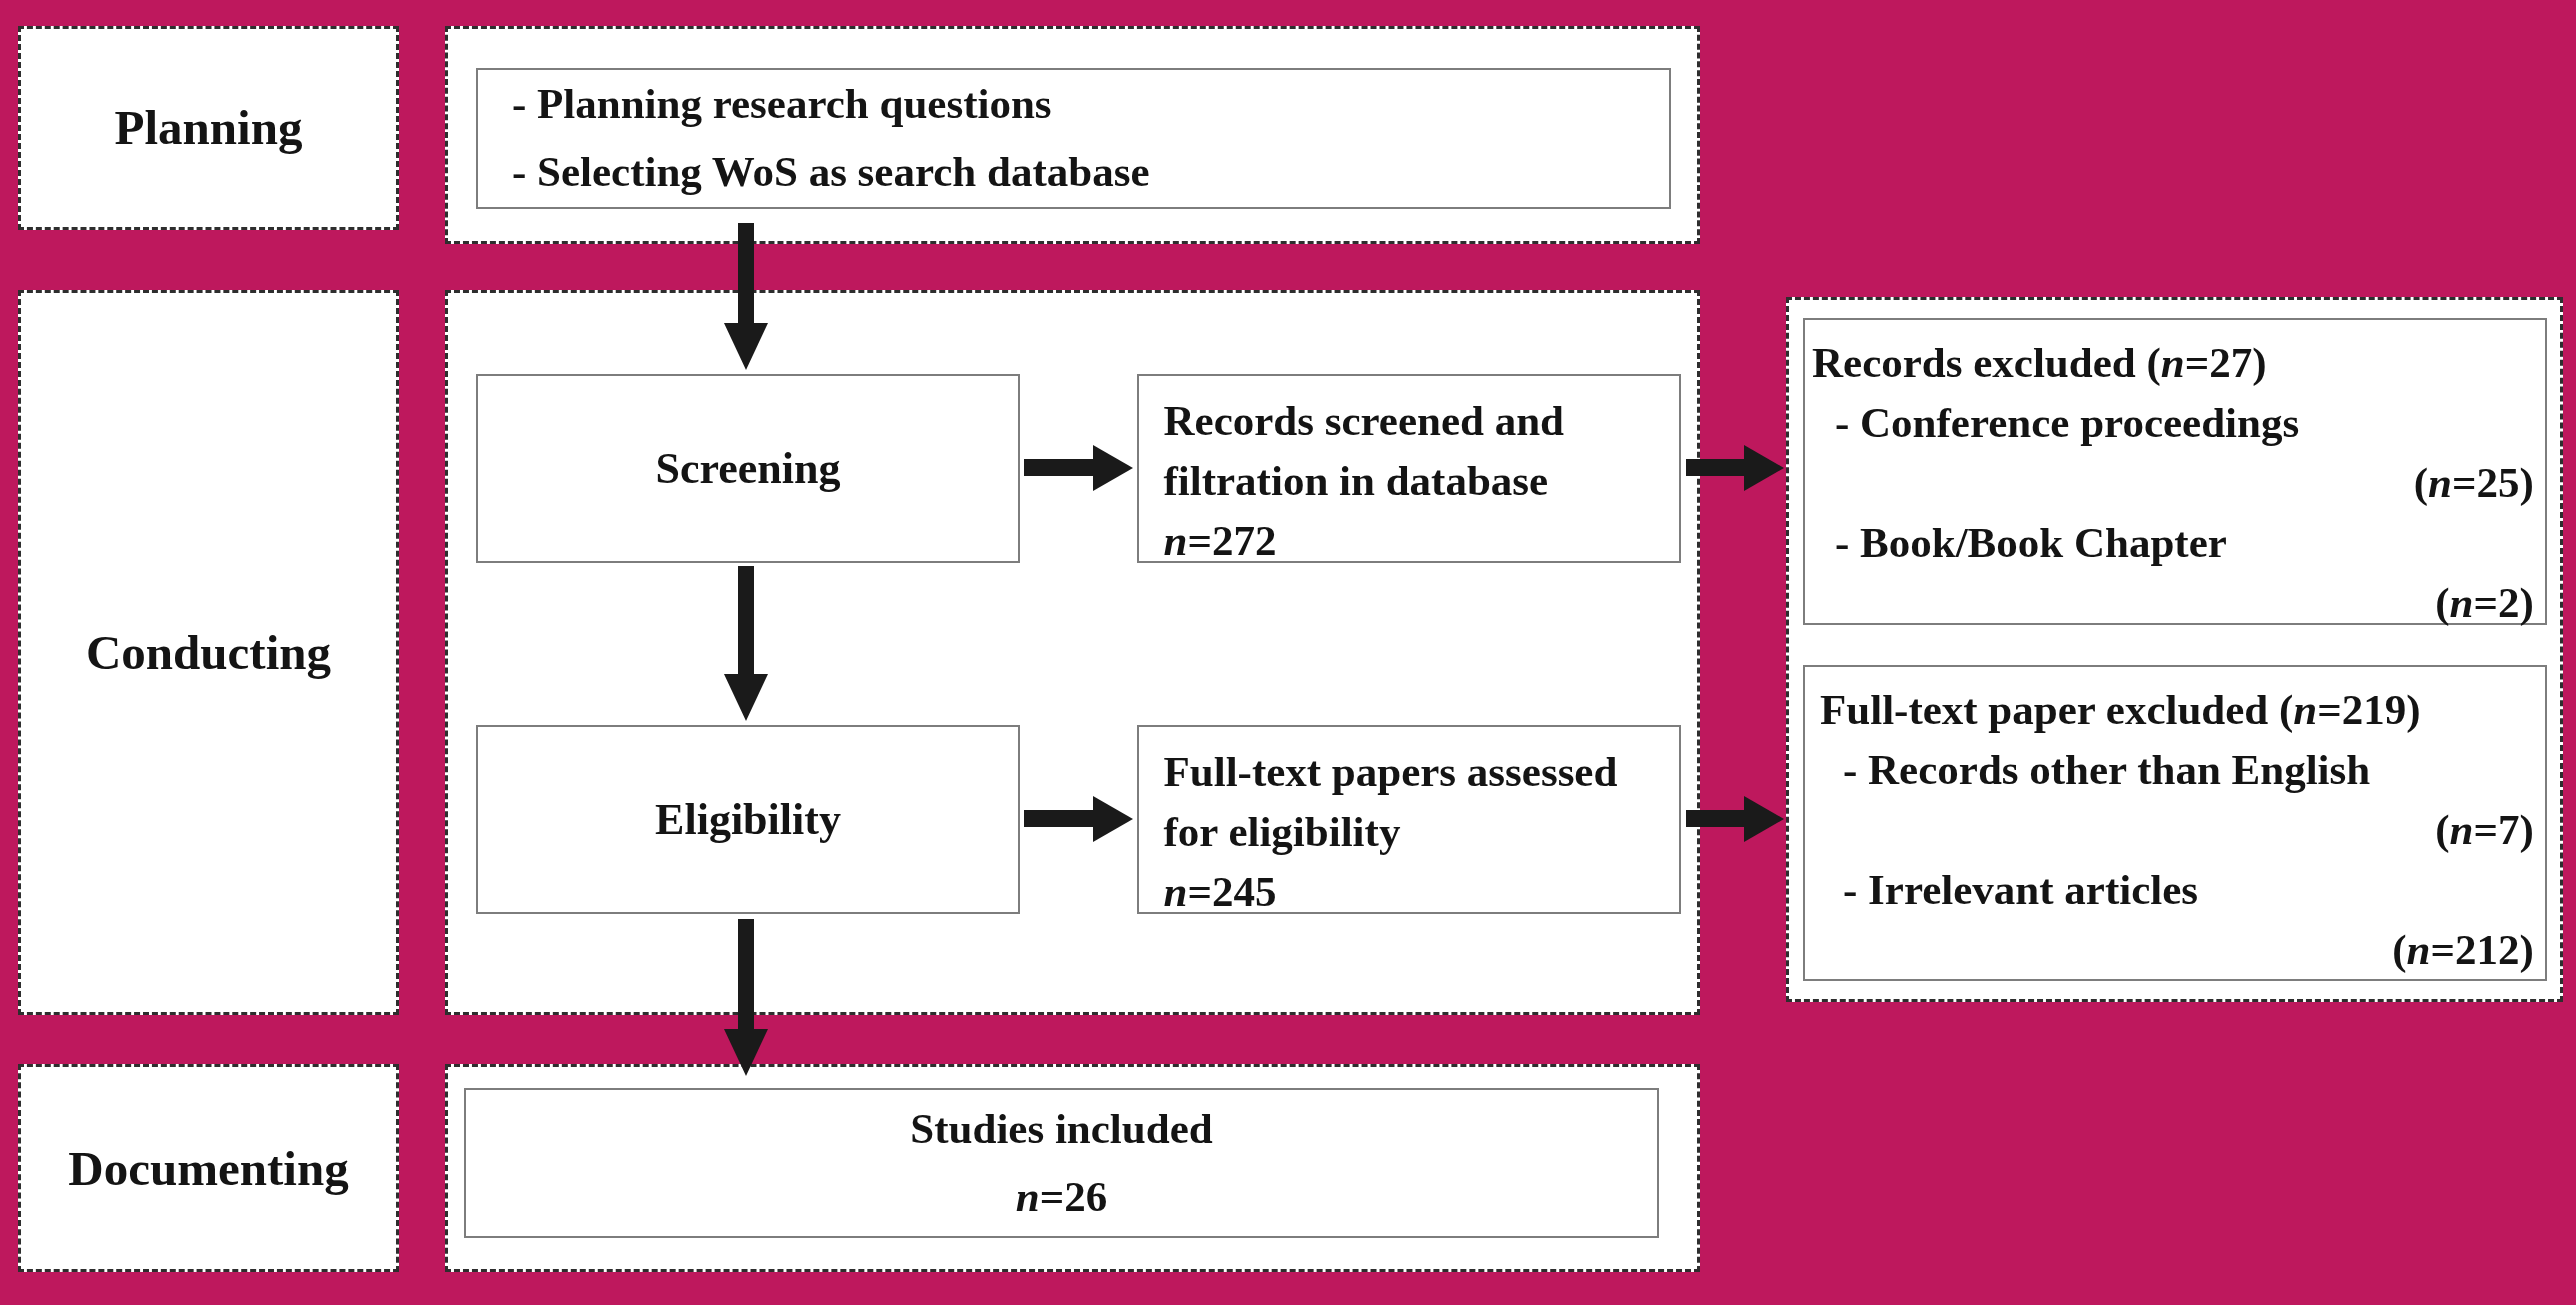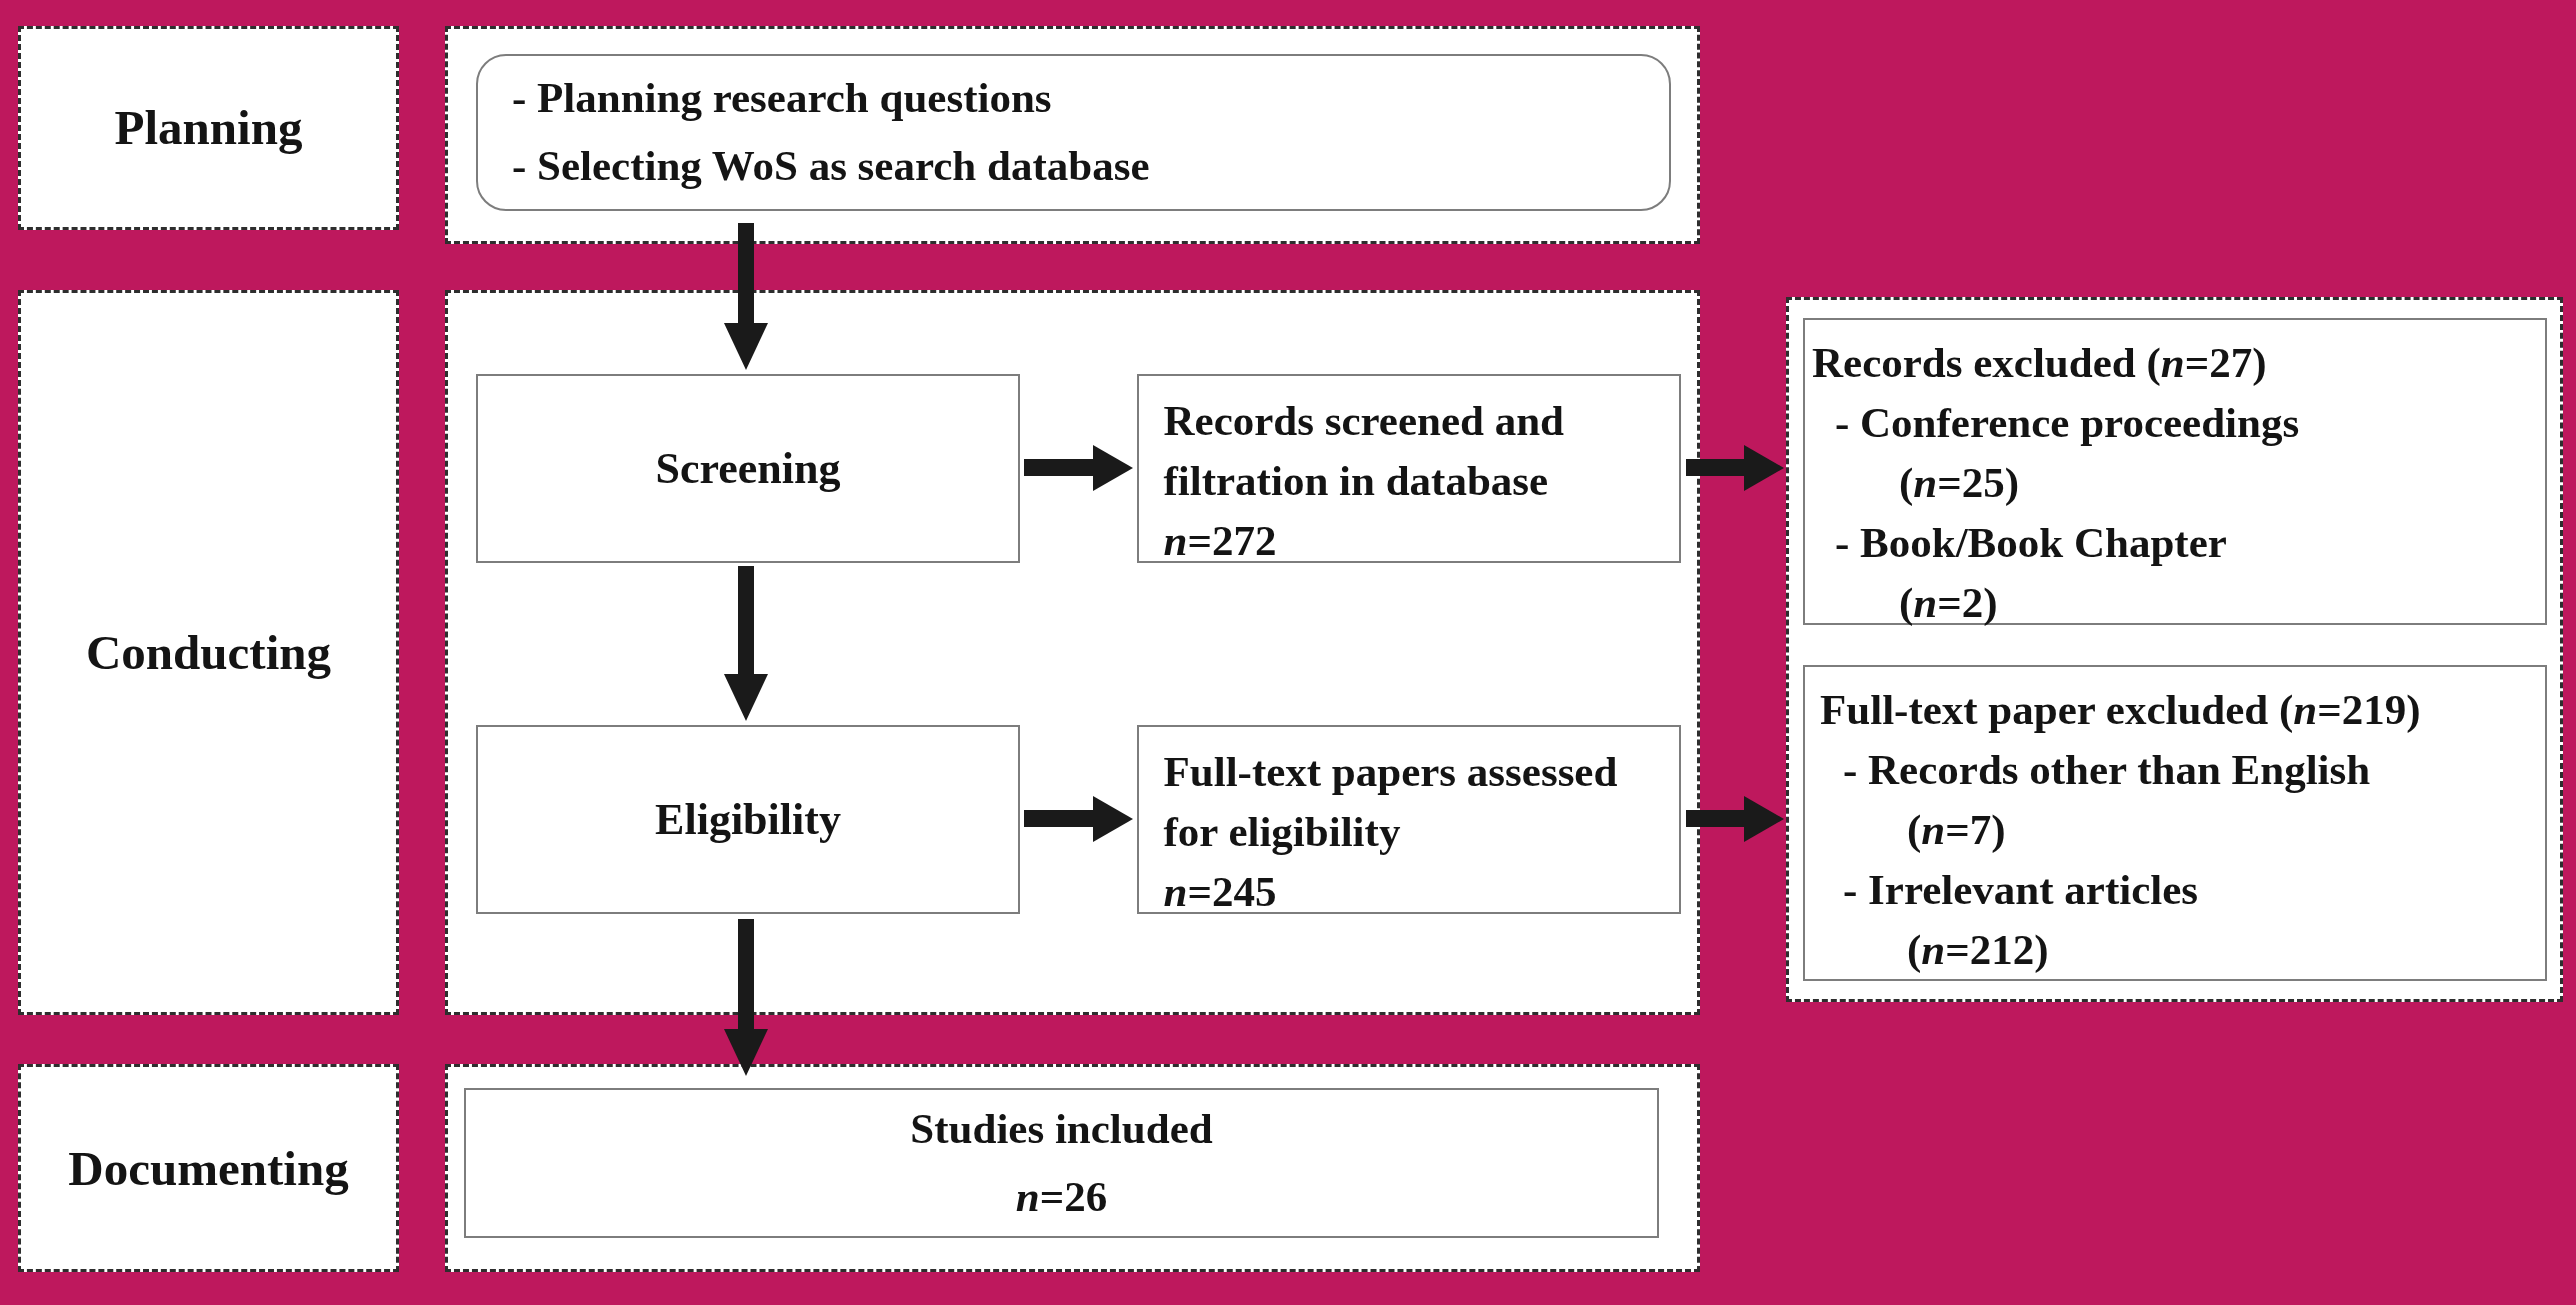--- a/index.html
+++ b/index.html
@@ -57,21 +57,21 @@
   .included-lines {
     display: flex;
     flex-direction: column;
     justify-content: center;
     align-items: center;
     text-align: center;
     line-height: 68px;
   }
   .excl-box { padding: 13.2px 11.3px 0 15px; line-height: 60px; }
   .excl-bullet { margin-left: 23px; }
-  .excl-count  { margin-left: 87px; }
+  .excl-count  { margin-left: 87px; text-align: right; }
 
   
   .arrow-down {
     display: flex;
     flex-direction: column;
     align-items: center;
     width: 45px;
     z-index: 6;
   }
   .arrow-down .shaft { width: 16px; flex: 1 1 auto; background: #1a1a1a; }
@@ -107,21 +107,21 @@
 
   <div class="abs dashed center-label phase-label" style="left:18px; top:1064px; width:381px; height:208px;">
     <span>Documenting</span>
   </div>
 
   <div class="abs dashed center-label phase-label" style="left:18px; top:290px; width:381px; height:725px;">
     <span>Conducting</span>
   </div>
 
   <div class="abs dashed" style="left:445px; top:25.5px; width:1255px; height:218px;">
-    <div class="abs solid body-text planning-lines" style="left:28px; top:25px; width:1195px; height:157px;border-radius:30px;">
+    <div class="abs solid body-text planning-lines" style="left:28px; top:39px; width:1195px; height:141px;">
       <div>- Planning research questions</div>
       <div>- Selecting WoS as search database</div>
     </div>
   </div>
 
   <div class="abs dashed" style="left:445px; top:290px; width:1255px; height:725px;"></div>
 
   <div class="abs solid center-label stage-label" style="left:476px; top:374px; width:544px; height:189px;">
     <span>Screening</span>
   </div>

